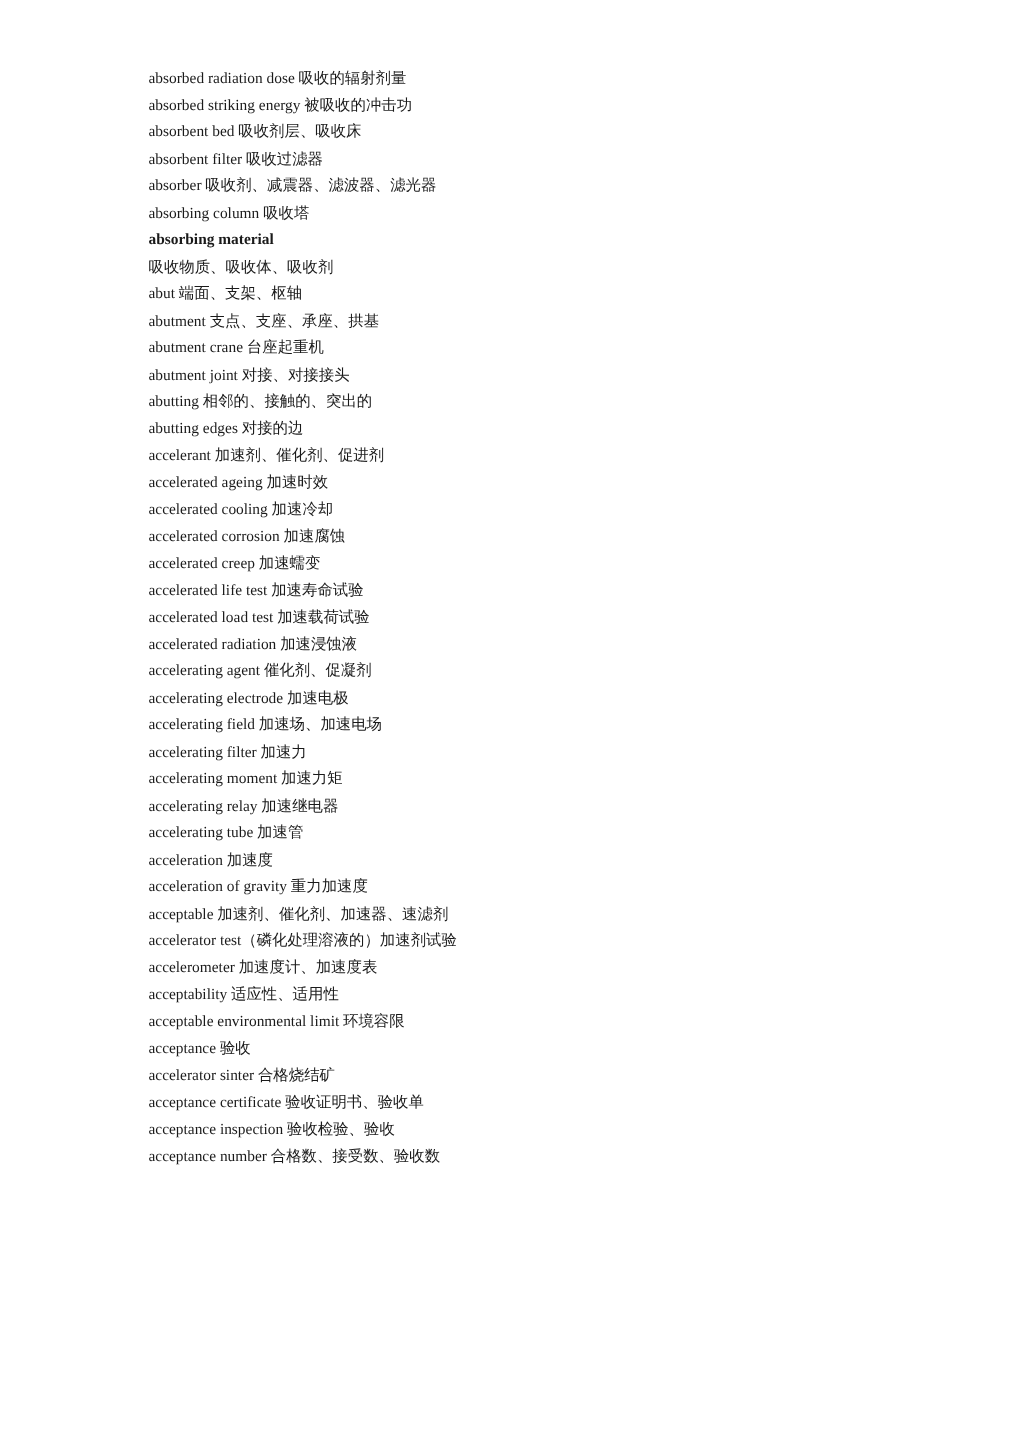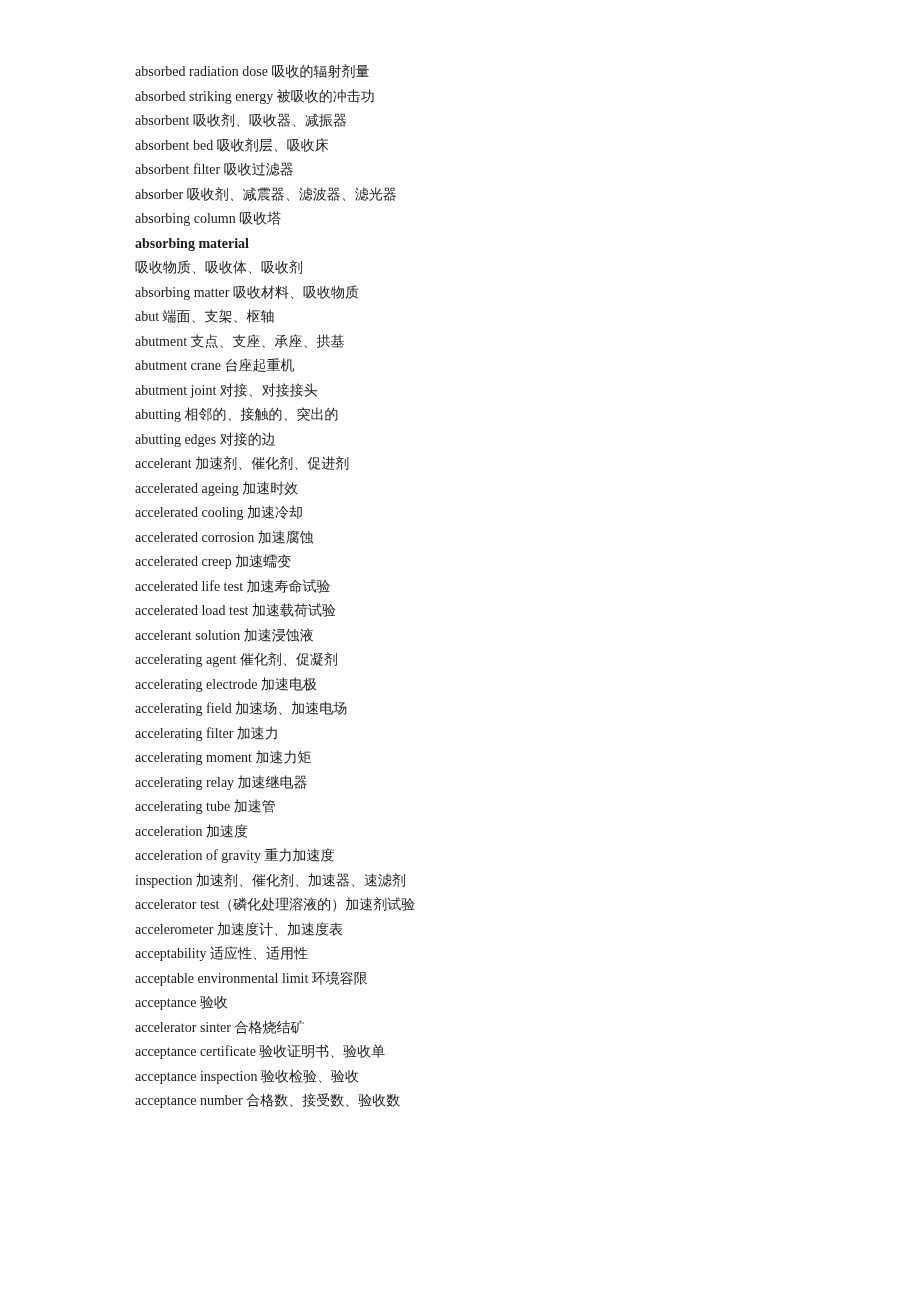--- a/index.html
+++ b/index.html
@@ -24,52 +24,50 @@
     .entry-bold {
       font-weight: bold;
     }
   </style>
 </head>
 <body>
 
 <div>
 <span class="entry">absorbed radiation dose 吸收的辐射剂量</span>
     <span class="entry">absorbed striking energy 被吸收的冲击功</span>
-    <span class="entry">absorbent 吸收剂、吸收器、减振器</span>
     <span class="entry">absorbent bed 吸收剂层、吸收床</span>
     <span class="entry">absorbent filter 吸收过滤器</span>
     <span class="entry">absorber 吸收剂、减震器、滤波器、滤光器</span>
     <span class="entry">absorbing column 吸收塔</span>
     <span class="entry entry-bold">absorbing material</span>
     <span class="entry">吸收物质、吸收体、吸收剂</span>
-    <span class="entry">absorbing matter 吸收材料、吸收物质</span>
     <span class="entry">abut 端面、支架、枢轴</span>
     <span class="entry">abutment 支点、支座、承座、拱基</span>
     <span class="entry">abutment crane 台座起重机</span>
     <span class="entry">abutment joint 对接、对接接头</span>
     <span class="entry">abutting 相邻的、接触的、突出的</span>
     <span class="entry">abutting edges 对接的边</span>
     <span class="entry">accelerant 加速剂、催化剂、促进剂</span>
     <span class="entry">accelerated ageing 加速时效</span>
     <span class="entry">accelerated cooling 加速冷却</span>
     <span class="entry">accelerated corrosion 加速腐蚀</span>
     <span class="entry">accelerated creep 加速蠕变</span>
     <span class="entry">accelerated life test 加速寿命试验</span>
     <span class="entry">accelerated load test 加速载荷试验</span>
-    <span class="entry">accelerant solution 加速浸蚀液</span>
+    <span class="entry">accelerated radiation 加速浸蚀液</span>
     <span class="entry">accelerating agent 催化剂、促凝剂</span>
     <span class="entry">accelerating electrode 加速电极</span>
     <span class="entry">accelerating field 加速场、加速电场</span>
     <span class="entry">accelerating filter 加速力</span>
     <span class="entry">accelerating moment 加速力矩</span>
     <span class="entry">accelerating relay 加速继电器</span>
     <span class="entry">accelerating tube 加速管</span>
     <span class="entry">acceleration 加速度</span>
     <span class="entry">acceleration of gravity 重力加速度</span>
-    <span class="entry">inspection 加速剂、催化剂、加速器、速滤剂</span>
+    <span class="entry">acceptable 加速剂、催化剂、加速器、速滤剂</span>
     <span class="entry">accelerator test（磷化处理溶液的）加速剂试验</span>
     <span class="entry">accelerometer 加速度计、加速度表</span>
     <span class="entry">acceptability 适应性、适用性</span>
     <span class="entry">acceptable environmental limit 环境容限</span>
     <span class="entry">acceptance 验收</span>
     <span class="entry">accelerator sinter 合格烧结矿</span>
     <span class="entry">acceptance certificate 验收证明书、验收单</span>
     <span class="entry">acceptance inspection 验收检验、验收</span>
     <span class="entry">acceptance number 合格数、接受数、验收数</span>
   </div>

